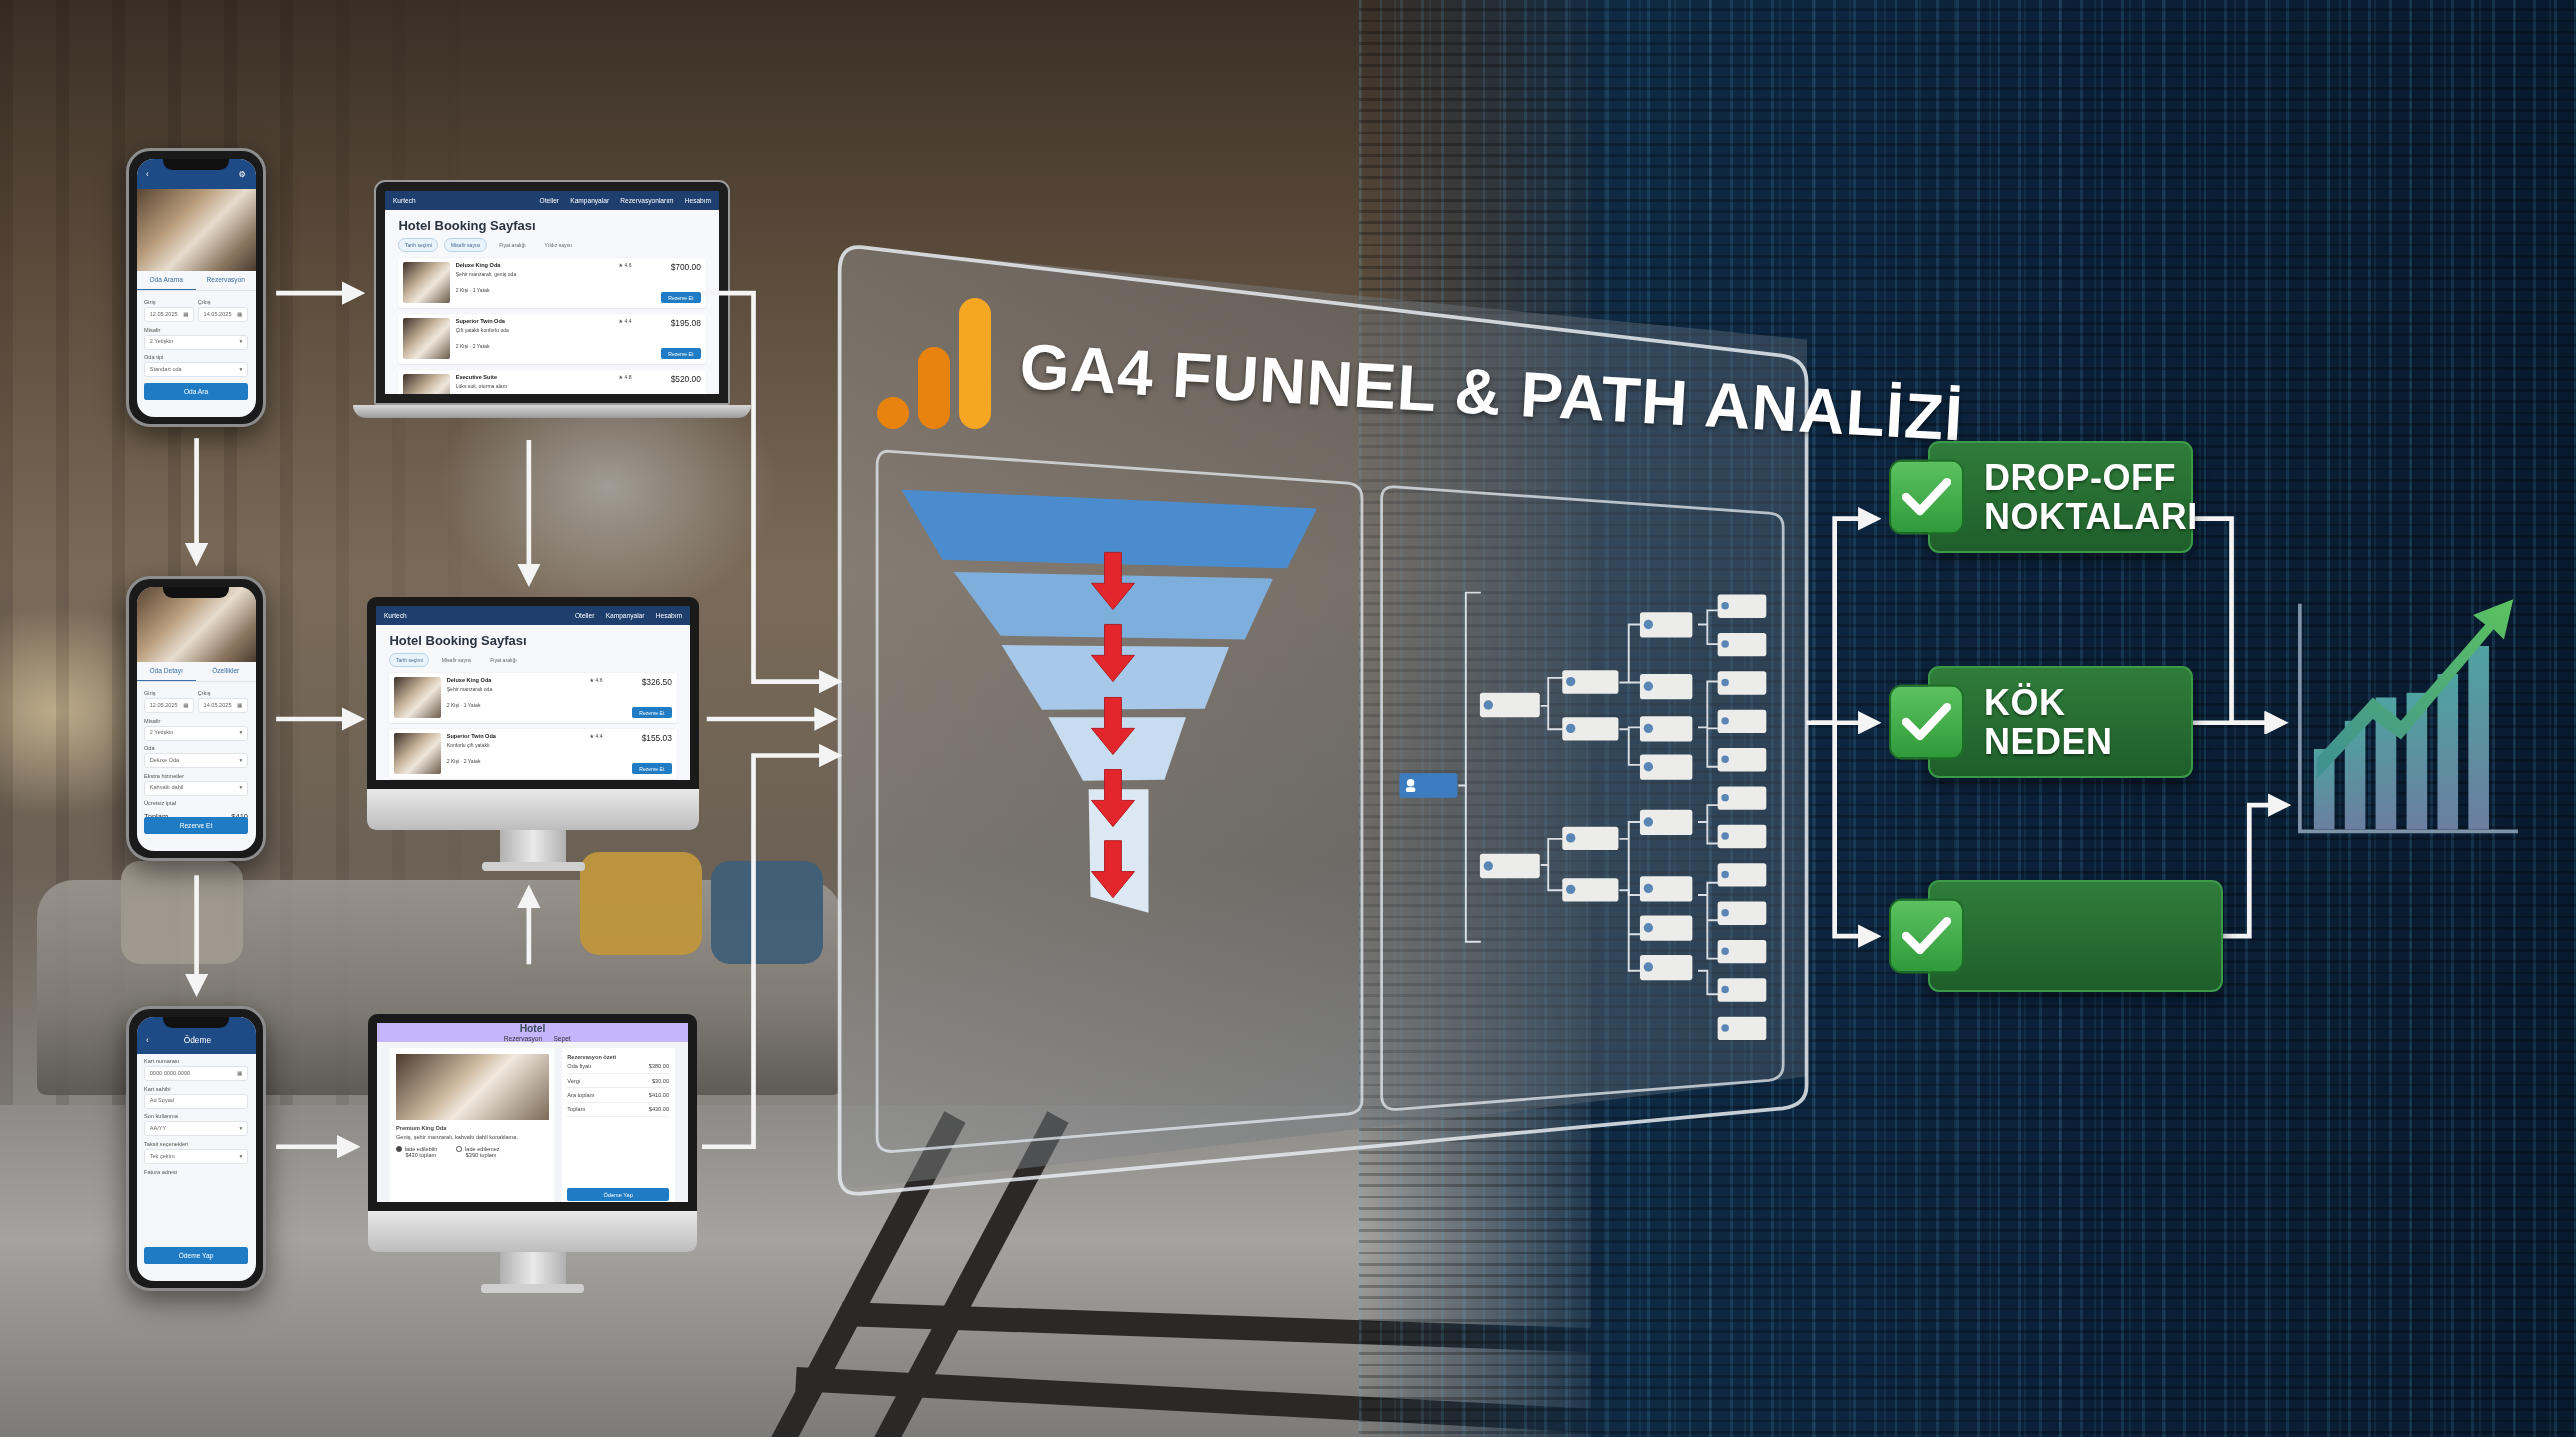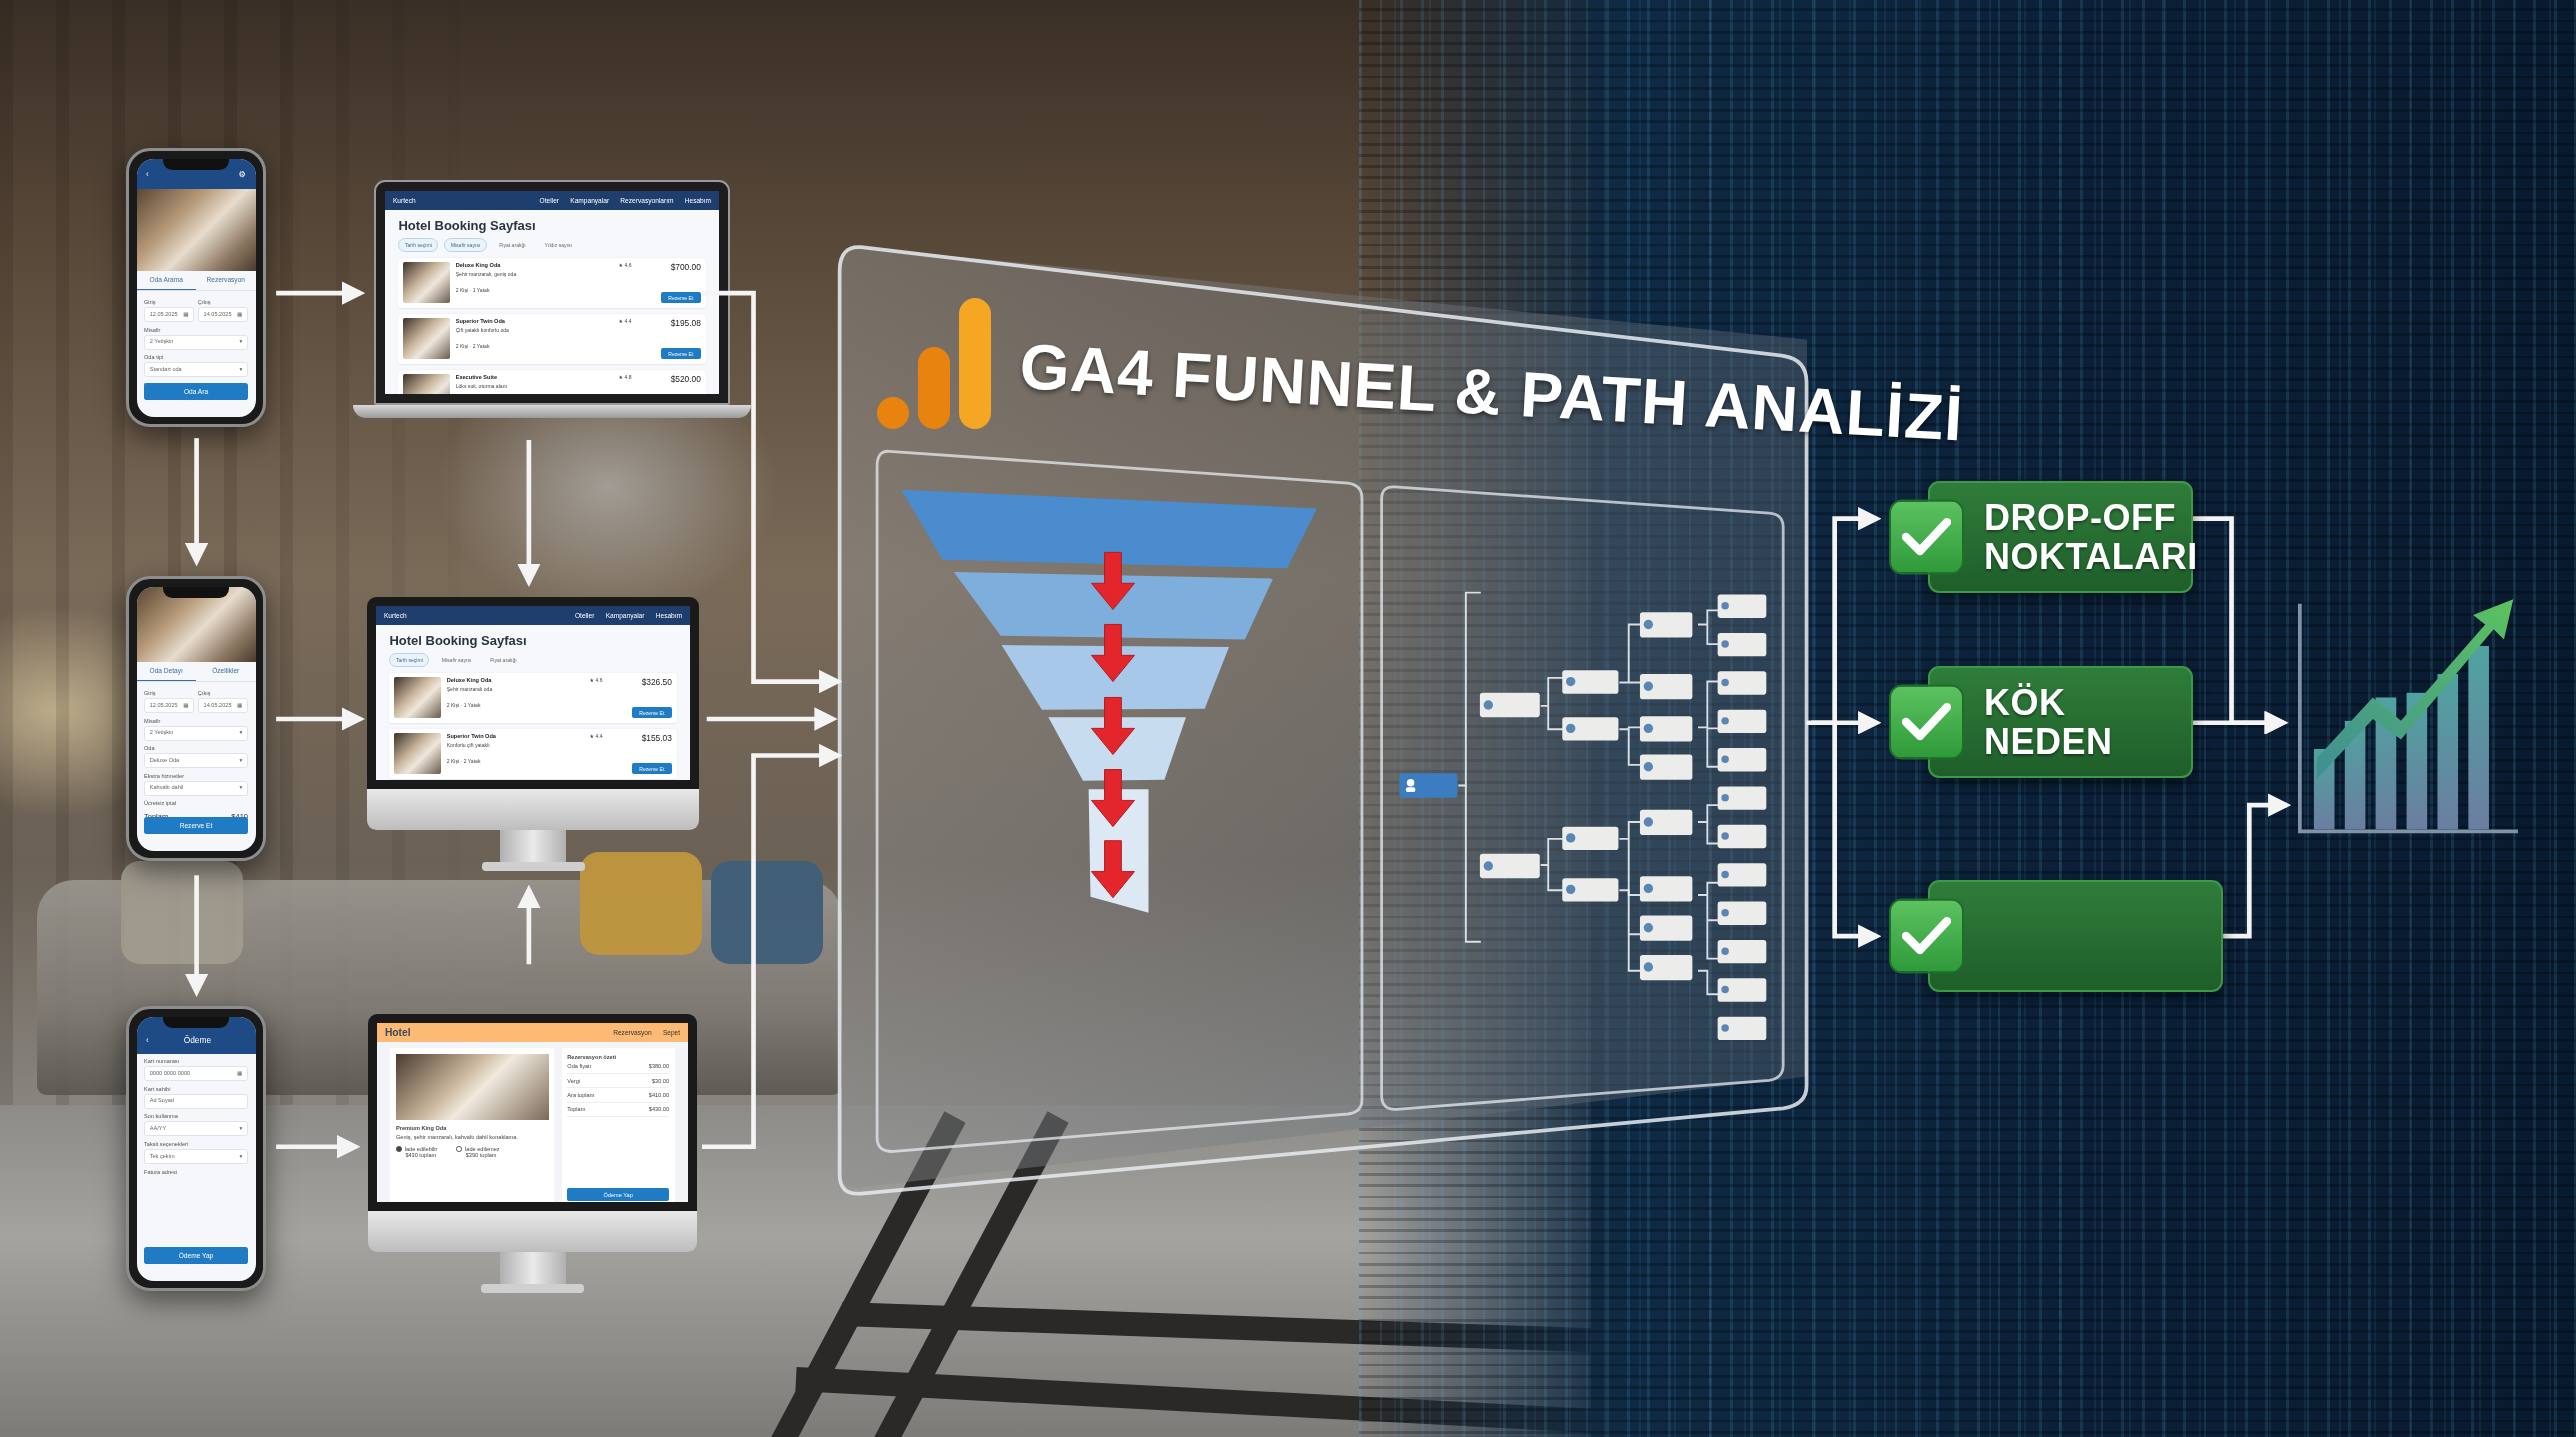--- a/index.html
+++ b/index.html
@@ -394,21 +394,21 @@
     </div>
   </div>
   <div class="imac-chin"></div>
   <div class="imac-neck"></div>
   <div class="imac-foot"></div>
 </div>
 
 <div class="device" style="left:368px; top:1014px; width:329px;">
   <div class="imac-frame" style="height:197px;">
     <div class="web" style="background:#f2f4f7;">
-      <div class="web-nav" style="background:#fdba74; color:#333;">
+      <div class="web-nav" style="background:#c4b5fd; color:#333;flex-direction:column;">
         <span style="font-size:10.3px; color:#3a4a5a; font-weight:bold;">Hotel</span>
         <span class="nav-links">
           <span>Rezervasyon</span>
           <span>Sepet</span>
         </span>
       </div>
       <div class="checkout" style="margin-top:5.6px;">
         <div class="left">
           <div class="photo"></div>
           <b>Premium King Oda</b>
@@ -604,21 +604,21 @@
     <rect x="2472" y="800" width="22" height="86" fill="url(#barGrad)"></rect>
     <rect x="2505" y="770" width="22" height="116" fill="url(#barGrad)"></rect>
     <rect x="2538" y="745" width="22" height="141" fill="url(#barGrad)"></rect>
     <rect x="2571" y="740" width="22" height="146" fill="url(#barGrad)"></rect>
     <rect x="2604" y="720" width="22" height="166" fill="url(#barGrad)"></rect>
     <rect x="2637" y="690" width="22" height="196" fill="url(#barGrad)"></rect>
     <path d="M 2475 810 L 2535 745 L 2565 770 L 2655 667 L 2642 657 L 2685 640 L 2675 683 L 2664 672 L 2565 790 L 2535 768 L 2475 832 Z" fill="url(#trendGrad)"></path>
   </g>
 </svg>
 
-<div class="badge" style="left:1928px; top:481px; width:265px;">
+<div class="badge" style="left:1928px; top:441px; width:265px;">
   <div class="check">
     <svg width="49" height="41" viewBox="0 0 52 44">
         <path d="M4 22 L19 37 L48 6" fill="none" stroke="#fff" stroke-width="9" stroke-linecap="round" stroke-linejoin="round"></path>
       </svg>
   </div>
   <div class="label">
     <div>DROP-OFF</div>
     <div>NOKTALARI</div>
   </div>
 </div>

